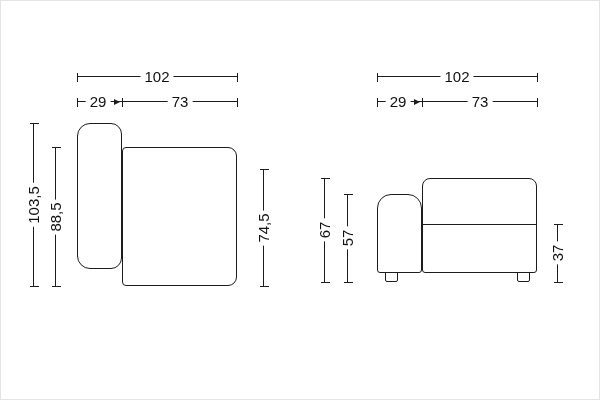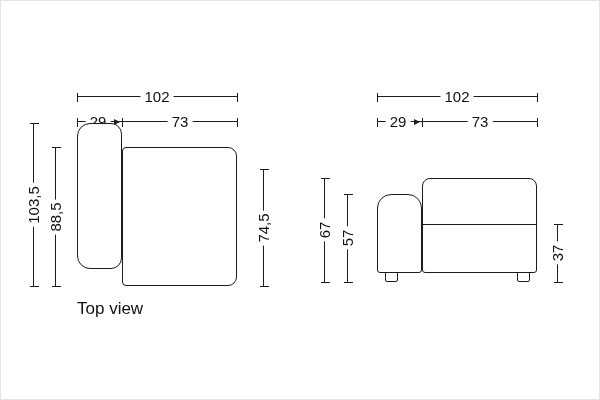--- a/index.html
+++ b/index.html
@@ -24,21 +24,21 @@
     position:absolute;
     box-sizing:border-box;
     border:1.5px solid var(--line-color);
     background:var(--background);
   }
   .seam{
     position:absolute;height:0;
     border-top:1.5px solid var(--line-color);
   }
   
-  .dim-h{position:absolute;height:0;border-top:1px solid var(--line-color);margin-top:20px;}
+  .dim-h{position:absolute;height:0;border-top:1px solid var(--line-color);}
   .dim-v{position:absolute;width:0;border-left:1px solid var(--line-color);}
   .dim-h .tick{position:absolute;top:-4px;width:0;height:9px;border-left:1px solid var(--line-color);}
   .dim-v .tick{position:absolute;left:-4px;height:0;width:9px;border-top:1px solid var(--line-color);}
   .dim-h .arrow-r{position:absolute;top:-3px;width:0;height:0;
     border-left:6px solid var(--line-color);
     border-top:3px solid transparent;border-bottom:3px solid transparent;}
   .dim-label{
     position:absolute;
     transform:translate(-50%,-50%);
     background:var(--background);
@@ -90,21 +90,20 @@
     <div class="tick" style="top:139px;"></div>
     <span class="dim-label rot" style="left:0;top:50%;">88,5</span>
   </div>
 
   <div class="dim-v" style="left:262px;top:168px;height:117px;">
     <div class="tick" style="top:0;"></div>
     <div class="tick" style="top:117px;"></div>
     <span class="dim-label rot" style="left:0;top:50%;">74,5</span>
   </div>
 
-  <span class="view-label" style="left:76px;top:298px;">Top view</span>
 
   <div class="dim-h" style="left:376px;top:75px;width:160px;">
     <div class="tick" style="left:0;"></div>
     <div class="tick" style="left:160px;"></div>
     <span class="dim-label" style="left:50%;top:0;">102</span>
   </div>
 
   <div class="dim-h" style="left:376px;top:100px;width:160px;">
     <div class="tick" style="left:0;"></div>
     <div class="arrow-r" style="left:37px;"></div>

